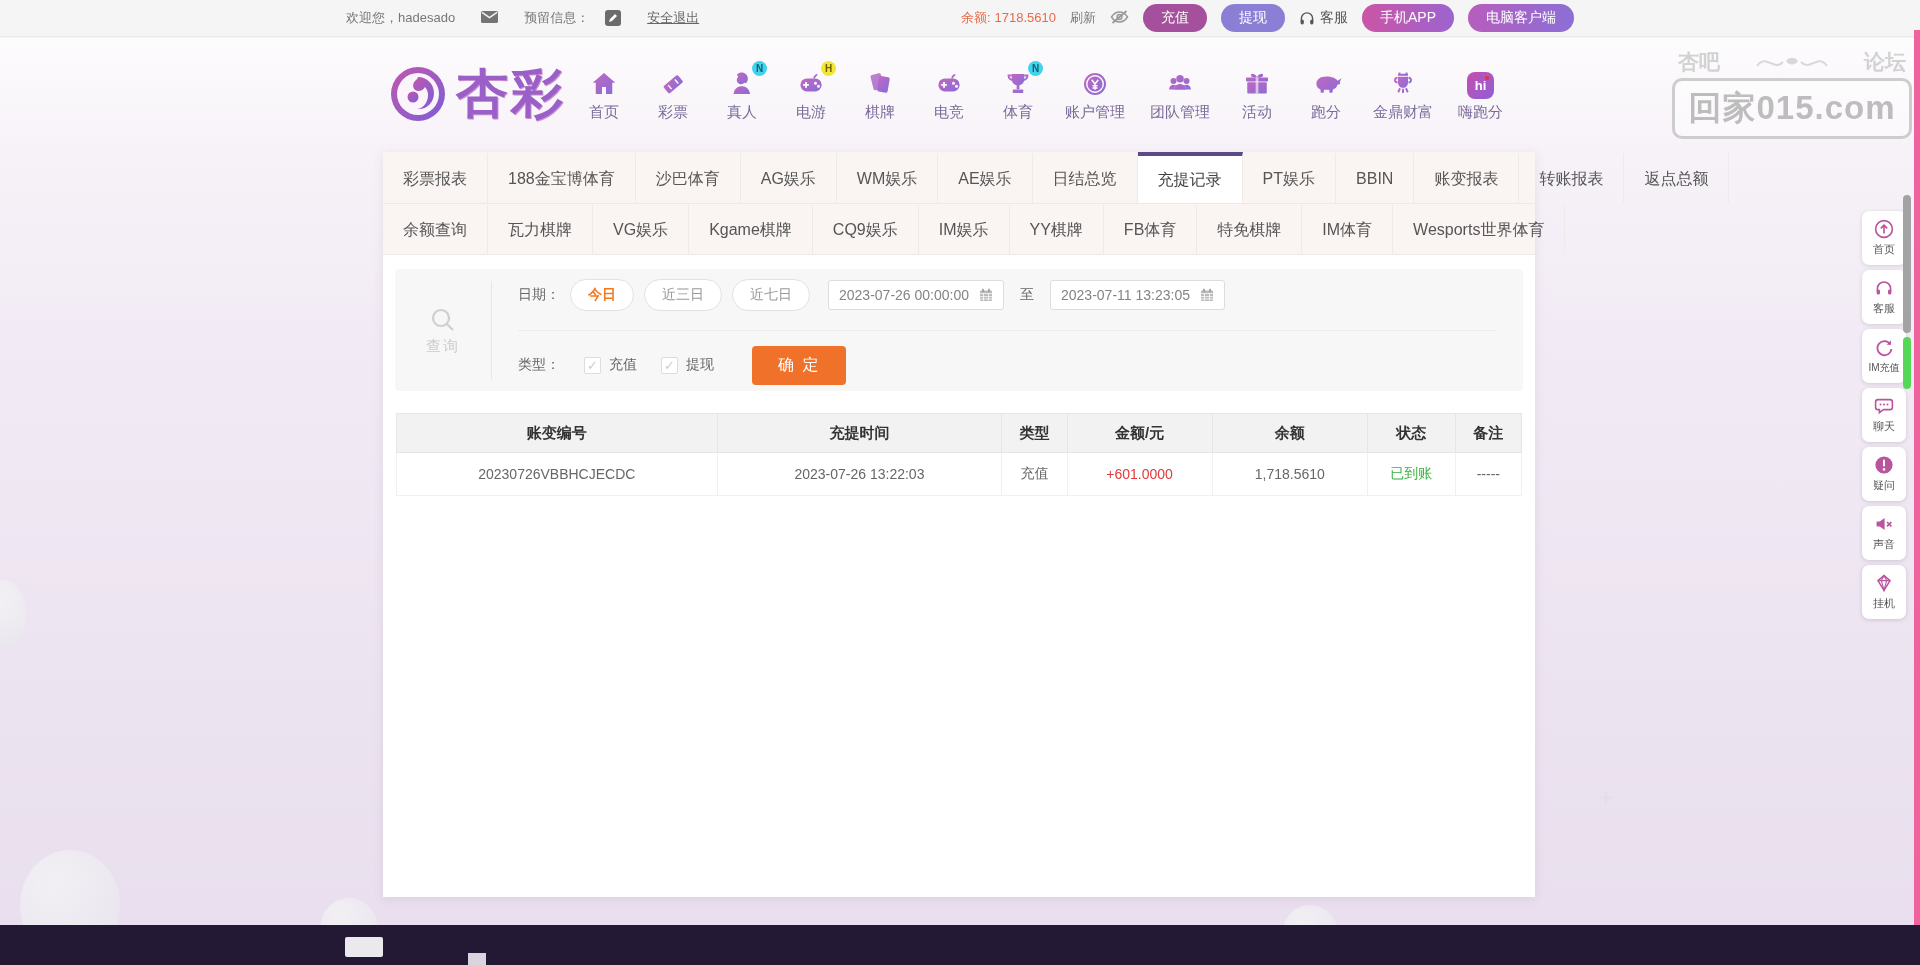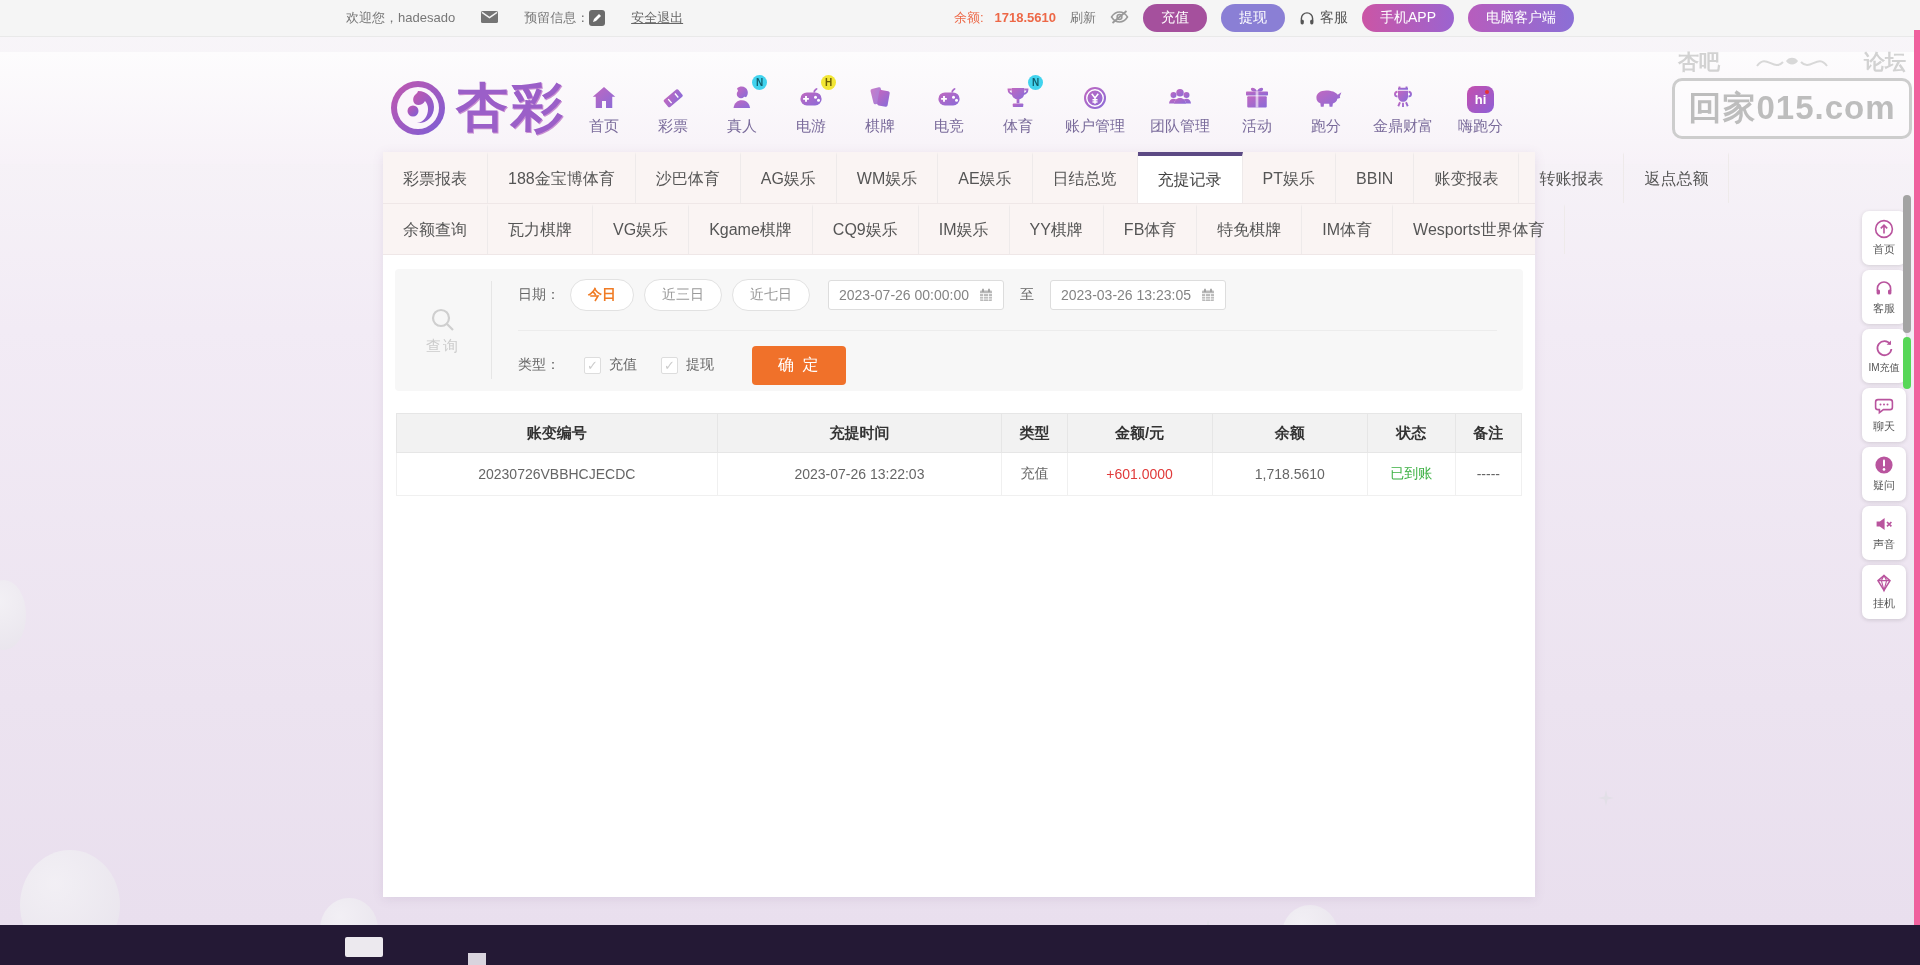--- a/index.html
+++ b/index.html
@@ -13,32 +13,32 @@
   .sparkle { position:absolute; width:16px; height:16px; background:#e2dfe7;
              clip-path:polygon(50% 0,60% 40%,100% 50%,60% 60%,50% 100%,40% 60%,0 50%,40% 40%); }
 
   
   .topbar { position:absolute; top:0; left:0; right:0; height:37px; background:#f5f5f5; border-bottom:1px solid #e9e9e9; z-index:5; }
   .topbar-inner { width:1228px; margin:0 auto; height:100%; display:flex; align-items:center; font-size:13px; color:#777; }
   .tb-left { display:flex; align-items:center; gap:26px; }
   .tb-right { margin-left:auto; display:flex; align-items:center; gap:14px; }
   .tb-link { color:#666; text-decoration:underline; cursor:pointer; }
   .balance { color:#ed6847; }
-  .balance b { font-weight:bold; margin-left:11px; }
+  .balance b { font-weight:normal; margin-left:4px; }
   .refresh { color:#777; cursor:pointer; }
   .tb-btn { border:none; border-radius:14px; padding:5px 18px; color:#fff; font-size:14px; cursor:pointer; }
   .btn-deposit { background:#a5509d; }
   .btn-withdraw { background:#8a7fd5; }
   .btn-grad1 { background:linear-gradient(90deg,#cb55a5,#9b64d0); }
   .btn-grad2 { background:linear-gradient(90deg,#b75dbd,#8b6fd6); }
   .tb-service { display:flex; align-items:center; gap:5px; color:#555; font-size:14px; cursor:pointer; }
   .pencil-box { width:16px; height:16px; background:#6b6b6b; border-radius:3px; display:inline-flex; align-items:center; justify-content:center; }
 
   
-  .header { position:absolute; top:52px; left:0; right:0; height:112px; background:linear-gradient(180deg,#fdfcfd,#f7f2f8); }
+  .header { position:absolute; top:38px; left:0; right:0; height:112px; background:linear-gradient(180deg,#fdfcfd,#f7f2f8); }
   .header-inner { position:absolute; left:388px; top:0; height:112px; display:flex; align-items:center; }
   .logo { display:flex; align-items:center; gap:8px; cursor:pointer; }
   .logo-text { font-size:52px; font-weight:bold; color:#9b5fc8; letter-spacing:3px;
                text-shadow:1px 1px 0 #c98fd2; }
   .nav { display:flex; align-items:flex-start; gap:25px; margin-left:16px; }
   .nav-item { display:flex; flex-direction:column; align-items:center; gap:4px; cursor:pointer; min-width:44px; }
   .icon-wrap { position:relative; height:32px; display:flex; align-items:flex-end; }
   .nav-label { font-size:15px; color:#7a6b9b; white-space:nowrap; }
   .badge { position:absolute; top:-6px; right:-10px; width:15px; height:15px; border-radius:50%;
            font-size:10px; font-weight:bold; line-height:15px; text-align:center; }
@@ -132,21 +132,21 @@
   <div class="topbar">
     <div class="topbar-inner">
       <div class="tb-left">
         <span>欢迎您，hadesado</span>
         <span>
           <svg width="17" height="12" viewBox="0 0 17 12">
               <rect width="17" height="12" rx="1.6" fill="#757575"></rect>
               <path d="M1 1.4l7.5 5.2L16 1.4" stroke="#f5f5f5" stroke-width="1.4" fill="none"></path>
             </svg>
         </span>
-        <span style="display:flex;align-items:center;gap:0;">
+        <span style="display:flex;align-items:center;gap:16px;">
           <span>预留信息：</span>
           <span class="pencil-box">
             <svg width="10" height="10" viewBox="0 0 10 10">
                 <path d="M1 9l1-3 5-5 2 2-5 5z" fill="#fff"></path>
               </svg>
           </span>
         </span>
         <span class="tb-link">安全退出</span>
       </div>
       <div class="tb-right">
@@ -487,21 +487,21 @@
           <span class="dinput">
             <span>2023-07-26 00:00:00</span>
             <svg width="14" height="14" viewBox="0 0 14 14">
                 <rect x="1" y="2.6" width="12" height="10.4" rx="1" fill="#b9b9b9"></rect>
                 <path d="M4 .8v3M10 .8v3" stroke="#8d8d8d" stroke-width="1.4"></path>
                 <path d="M1 5.6h12M4.5 5.6v7M9.5 5.6v7M1 8.6h12M1 11h12" stroke="#fff" stroke-width=".8"></path>
               </svg>
           </span>
           <span class="to-label">至</span>
           <span class="dinput" style="margin-left:0;">
-            <span>2023-03-26 13:23:05</span>
+            <span>2023-07-11 13:23:05</span>
             <svg width="14" height="14" viewBox="0 0 14 14">
                 <rect x="1" y="2.6" width="12" height="10.4" rx="1" fill="#b9b9b9"></rect>
                 <path d="M4 .8v3M10 .8v3" stroke="#8d8d8d" stroke-width="1.4"></path>
                 <path d="M1 5.6h12M4.5 5.6v7M9.5 5.6v7M1 8.6h12M1 11h12" stroke="#fff" stroke-width=".8"></path>
               </svg>
           </span>
         </div>
         <div class="form-sep"></div>
         <div class="form-row">
           <span>类型：</span>

